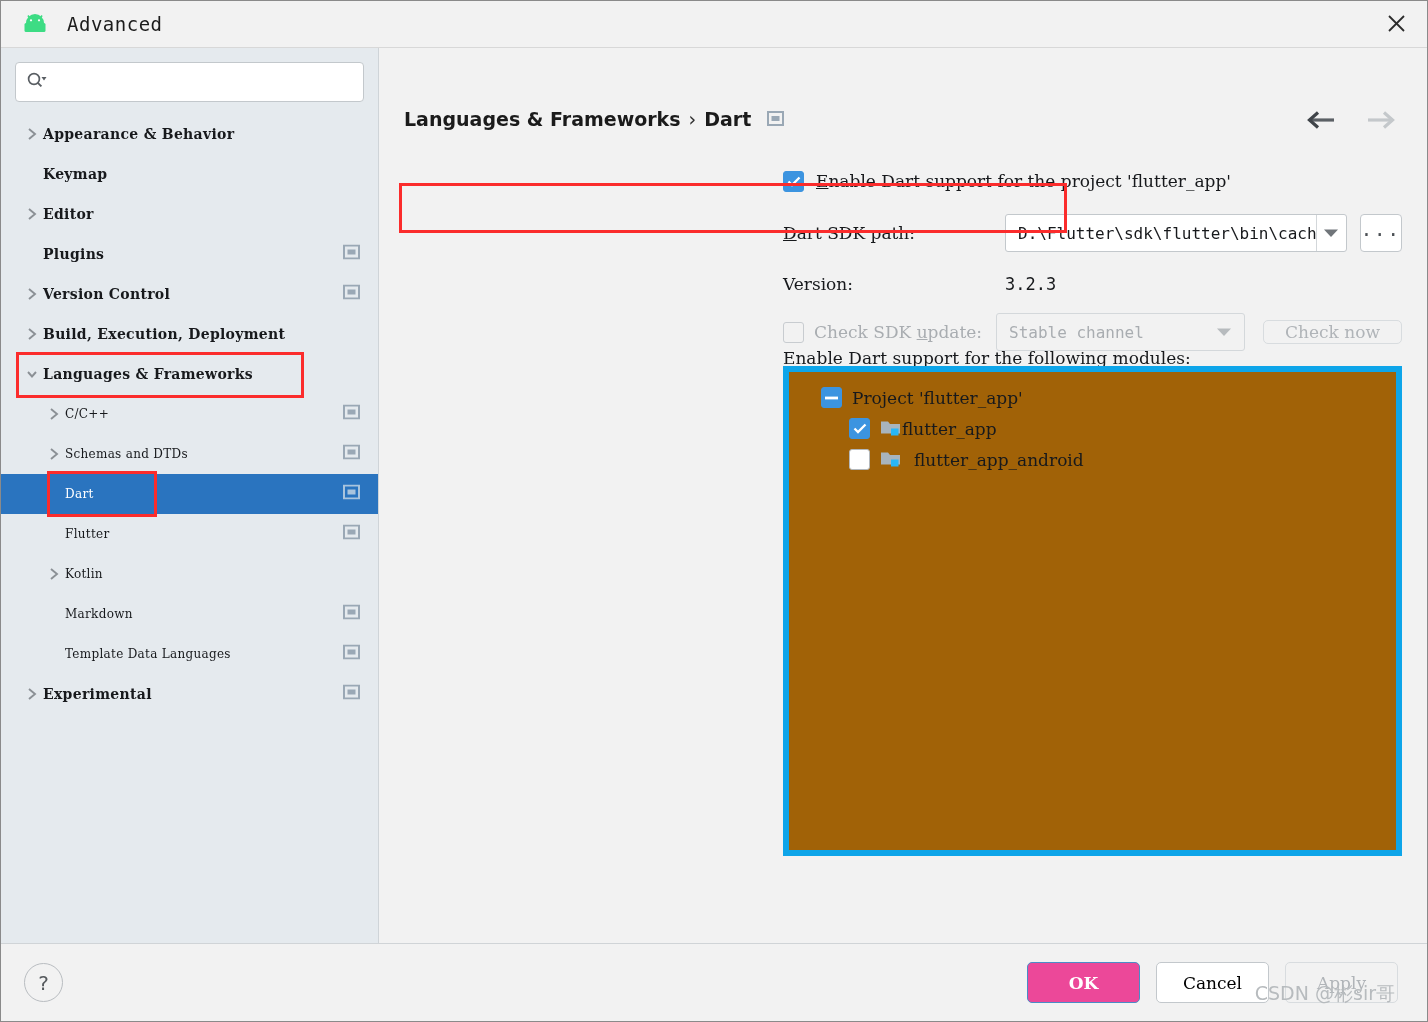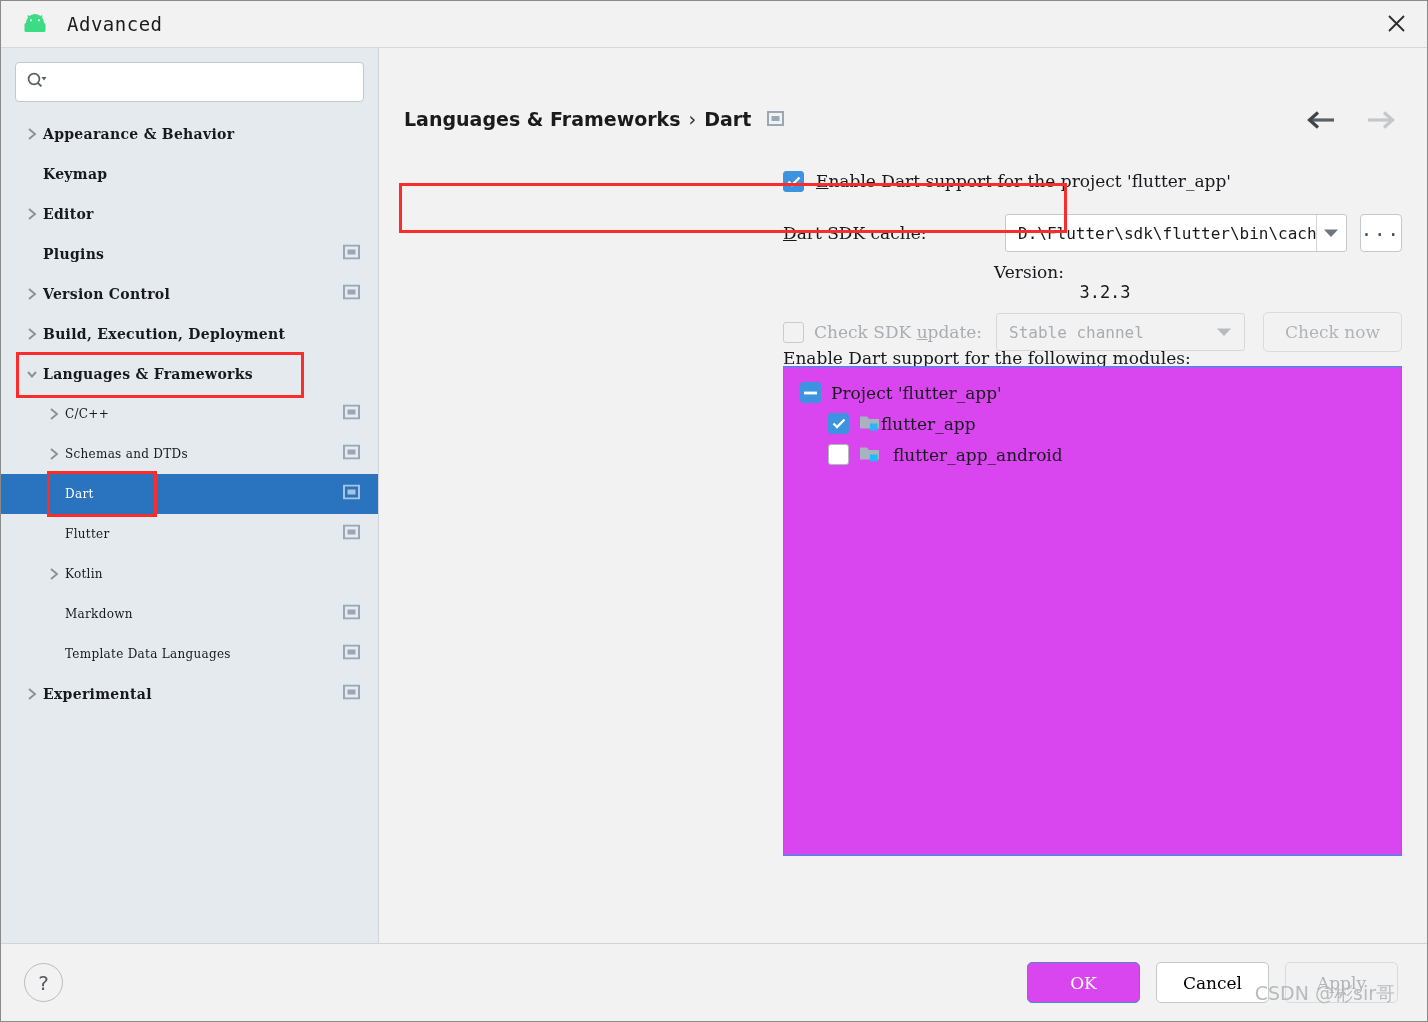--- a/index.html
+++ b/index.html
@@ -198,22 +198,22 @@
   }
   .spinner-btns > div:first-child { border-bottom: 1px solid #e0e3e5; }
   .modules-caption {
     position: absolute; left: 404px; top: 300px;
     font-size: 17px; color: #17191c;
     font-family: "DejaVu Serif", "Liberation Serif", serif;
   }
   .modules-box {
     position: absolute; left: 404px; top: 318px; right: 25px;
     height: 490px;
-    background: #d946ef; border: 1px solid #0ea5e9;
-    box-sizing: border-box; padding: 10px 0 0 0;
+    background: #a16207; border: 6px solid #0ea5e9;
+    box-sizing: border-box; padding: 10px 0 0 16px;
   }
   .m-row { display: flex; align-items: center; height: 31px; padding-left: 16px; cursor: pointer; }
   .m-row.child { padding-left: 44px; }
   .m-label {
     margin-left: 10px; font-size: 17px; color: #17191c;
     font-family: "DejaVu Serif", "Liberation Serif", serif; white-space: nowrap;
   }
   .m-icon { margin-left: 10px; display:block; }
   
   .footer {
@@ -224,22 +224,22 @@
   .help-btn {
     width: 37px; height: 37px; border-radius: 50%;
     border: 1px solid #b9bdc1; margin-left: 23px;
     display: flex; align-items: center; justify-content: center;
     font-size: 20px; color: #55595d; cursor: pointer;
     font-family: "DejaVu Sans", "Liberation Sans", sans-serif;
   }
   .footer-btns { position: absolute; right: 29px; display: flex; gap: 16px; }
   .footer-btns .btn { width: 113px; height: 41px; }
   .btn.primary {
-    background: #d946ef; border-color: #4a8cc7; color: #ffffff;
-    font-weight: normal;
+    background: #ec4899; border-color: #4a8cc7; color: #ffffff;
+    font-weight: bold;
   }
   .watermark {
     position: absolute; right: 32px; bottom: 14px;
     font-size: 19px; color: #b7bbbe;
     font-family: "DejaVu Sans", "Liberation Sans", sans-serif;
     pointer-events: none; white-space: nowrap;
   }
   
   .annot {
     position: absolute; border: 3px solid #fb2c2c;
@@ -475,49 +475,49 @@
         <div class="row" style="height:46px;">
           <span class="checkbox on">
             <svg width="14" height="11" viewBox="0 0 14 11">
                 <polyline points="1.5,5.5 5,9 12.5,1.5" fill="none" stroke="#ffffff" stroke-width="2.3"></polyline>
               </svg>
           </span>
           <span class="enable-label"><span class="mnem">E</span><span>nable Dart support for the project 'flutter_app'</span></span>
         </div>
 
         <div class="row" style="height:58px; padding-right:25px;">
-          <span class="field-label"><span class="mnem" style="text-decoration:underline;">D</span><span>art SDK cache:</span></span>
+          <span class="field-label"><span class="mnem" style="text-decoration:underline;">D</span><span>art SDK path:</span></span>
           <div class="combo" style="flex:1 1 auto; min-width:0;">
             <div class="value">D:\Flutter\sdk\flutter\bin\cache\dart-sdk</div>
             <div class="arrowbtn">
               <svg width="16" height="10" viewBox="0 0 16 10">
                   <polygon points="1,1.5 15,1.5 8,9" fill="#70757a"></polygon>
                 </svg>
             </div>
           </div>
           <div class="browse-btn">...</div>
         </div>
 
-        <div class="row" style="height:44px;flex-direction:column;">
+        <div class="row" style="height:44px;">
           <span class="field-label">Version:</span>
           <span class="mono" style="font-size:17px;color:#17191c;">3.2.3</span>
         </div>
 
         <div class="row" style="height:52px; padding-right:25px;">
           <span class="checkbox off disabled" style="margin-right:10px;"></span>
           <span class="field-label disabled" style="width:182px;"><span>Check SDK </span><span class="mnem" style="text-decoration:underline;">u</span><span>pdate:</span></span>
           <div class="combo disabled" style="flex:1 1 auto; min-width:0;gap:8px;">
             <div class="value">Stable channel</div>
             <div class="arrowbtn" style="border-left:none;">
               <svg width="16" height="10" viewBox="0 0 16 10">
                   <polygon points="1,1.5 15,1.5 8,9" fill="#b7bbbe"></polygon>
                 </svg>
             </div>
           </div>
-          <div class="btn disabled" style="width:139px;height:40px;margin-left:18px;flex:0 0 auto;">Check now</div>
+          <div class="btn disabled" style="width:139px;height:24px;margin-left:18px;flex:0 0 auto;">Check now</div>
         </div>
 
         <div class="row" style="height:56px;">
           <span class="field-label"><span>Webdev server </span><span class="mnem" style="text-decoration:underline;">p</span><span>ort:</span></span>
           <div class="spinner-wrap">
             <div class="val">53322</div>
             <div class="spinner-btns">
               <div>
                   <svg width="12" height="8" viewBox="0 0 12 8">
                     <polygon points="6,1 11,7 1,7" fill="#5b6065"></polygon>

